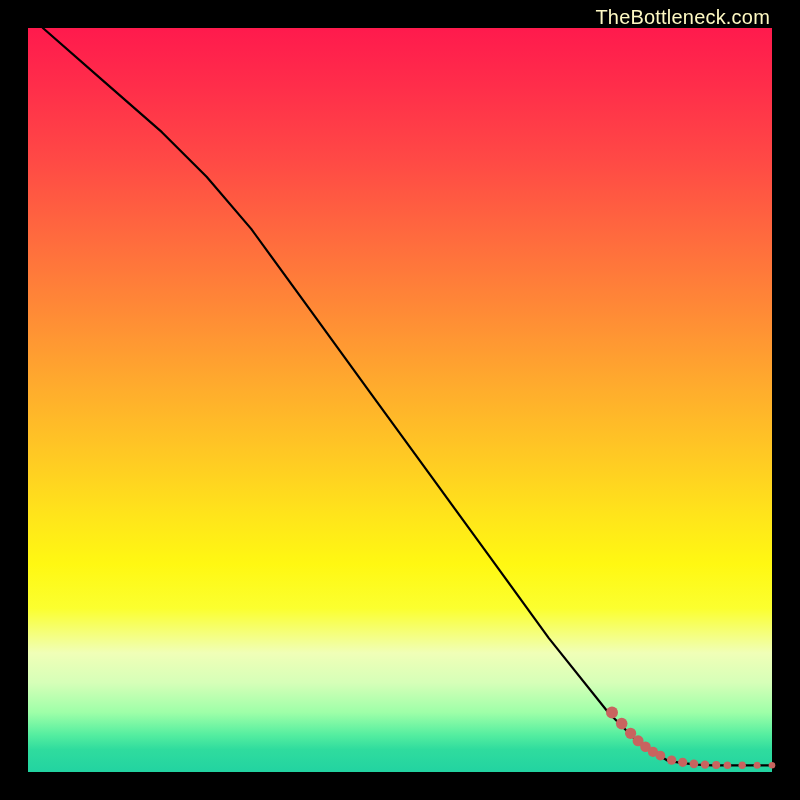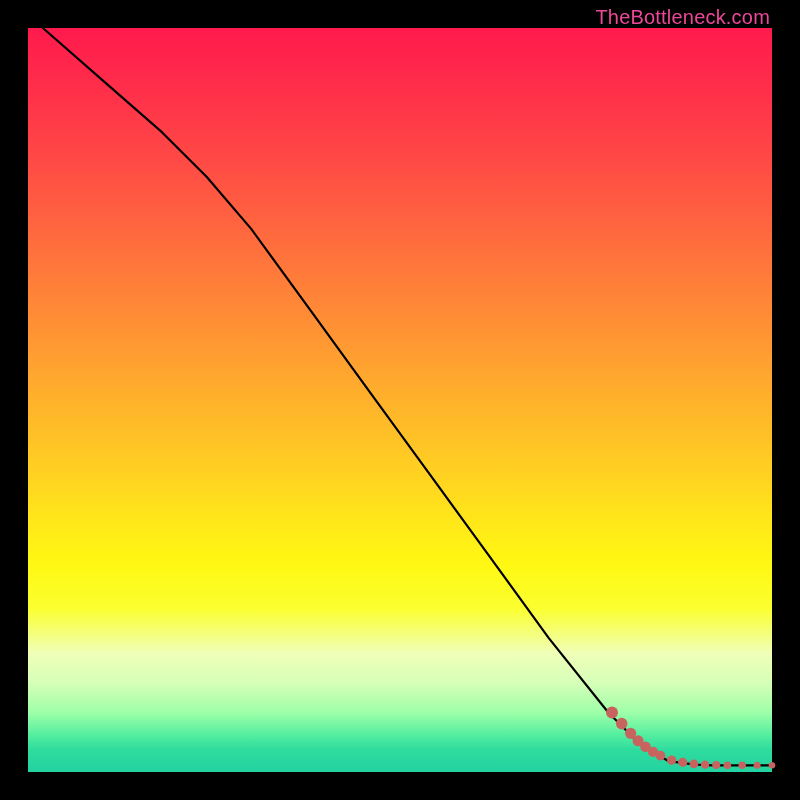--- a/index.html
+++ b/index.html
@@ -42,21 +42,21 @@
       #9effa8 92%,
       #55eea0 95%,
       #2fdc9e 97%,
       #22d3a1 100%
     );
   }
   .watermark {
     position: absolute;
     top: 6px;
     right: 30px;
-    color: #ec4899;
+    color: #fef9c3;
     font-size: 20px;
     letter-spacing: 0.2px;
     user-select: none;
   }
   svg.overlay {
     position: absolute;
     left: 28px;
     top: 28px;
     width: 744px;
     height: 744px;

